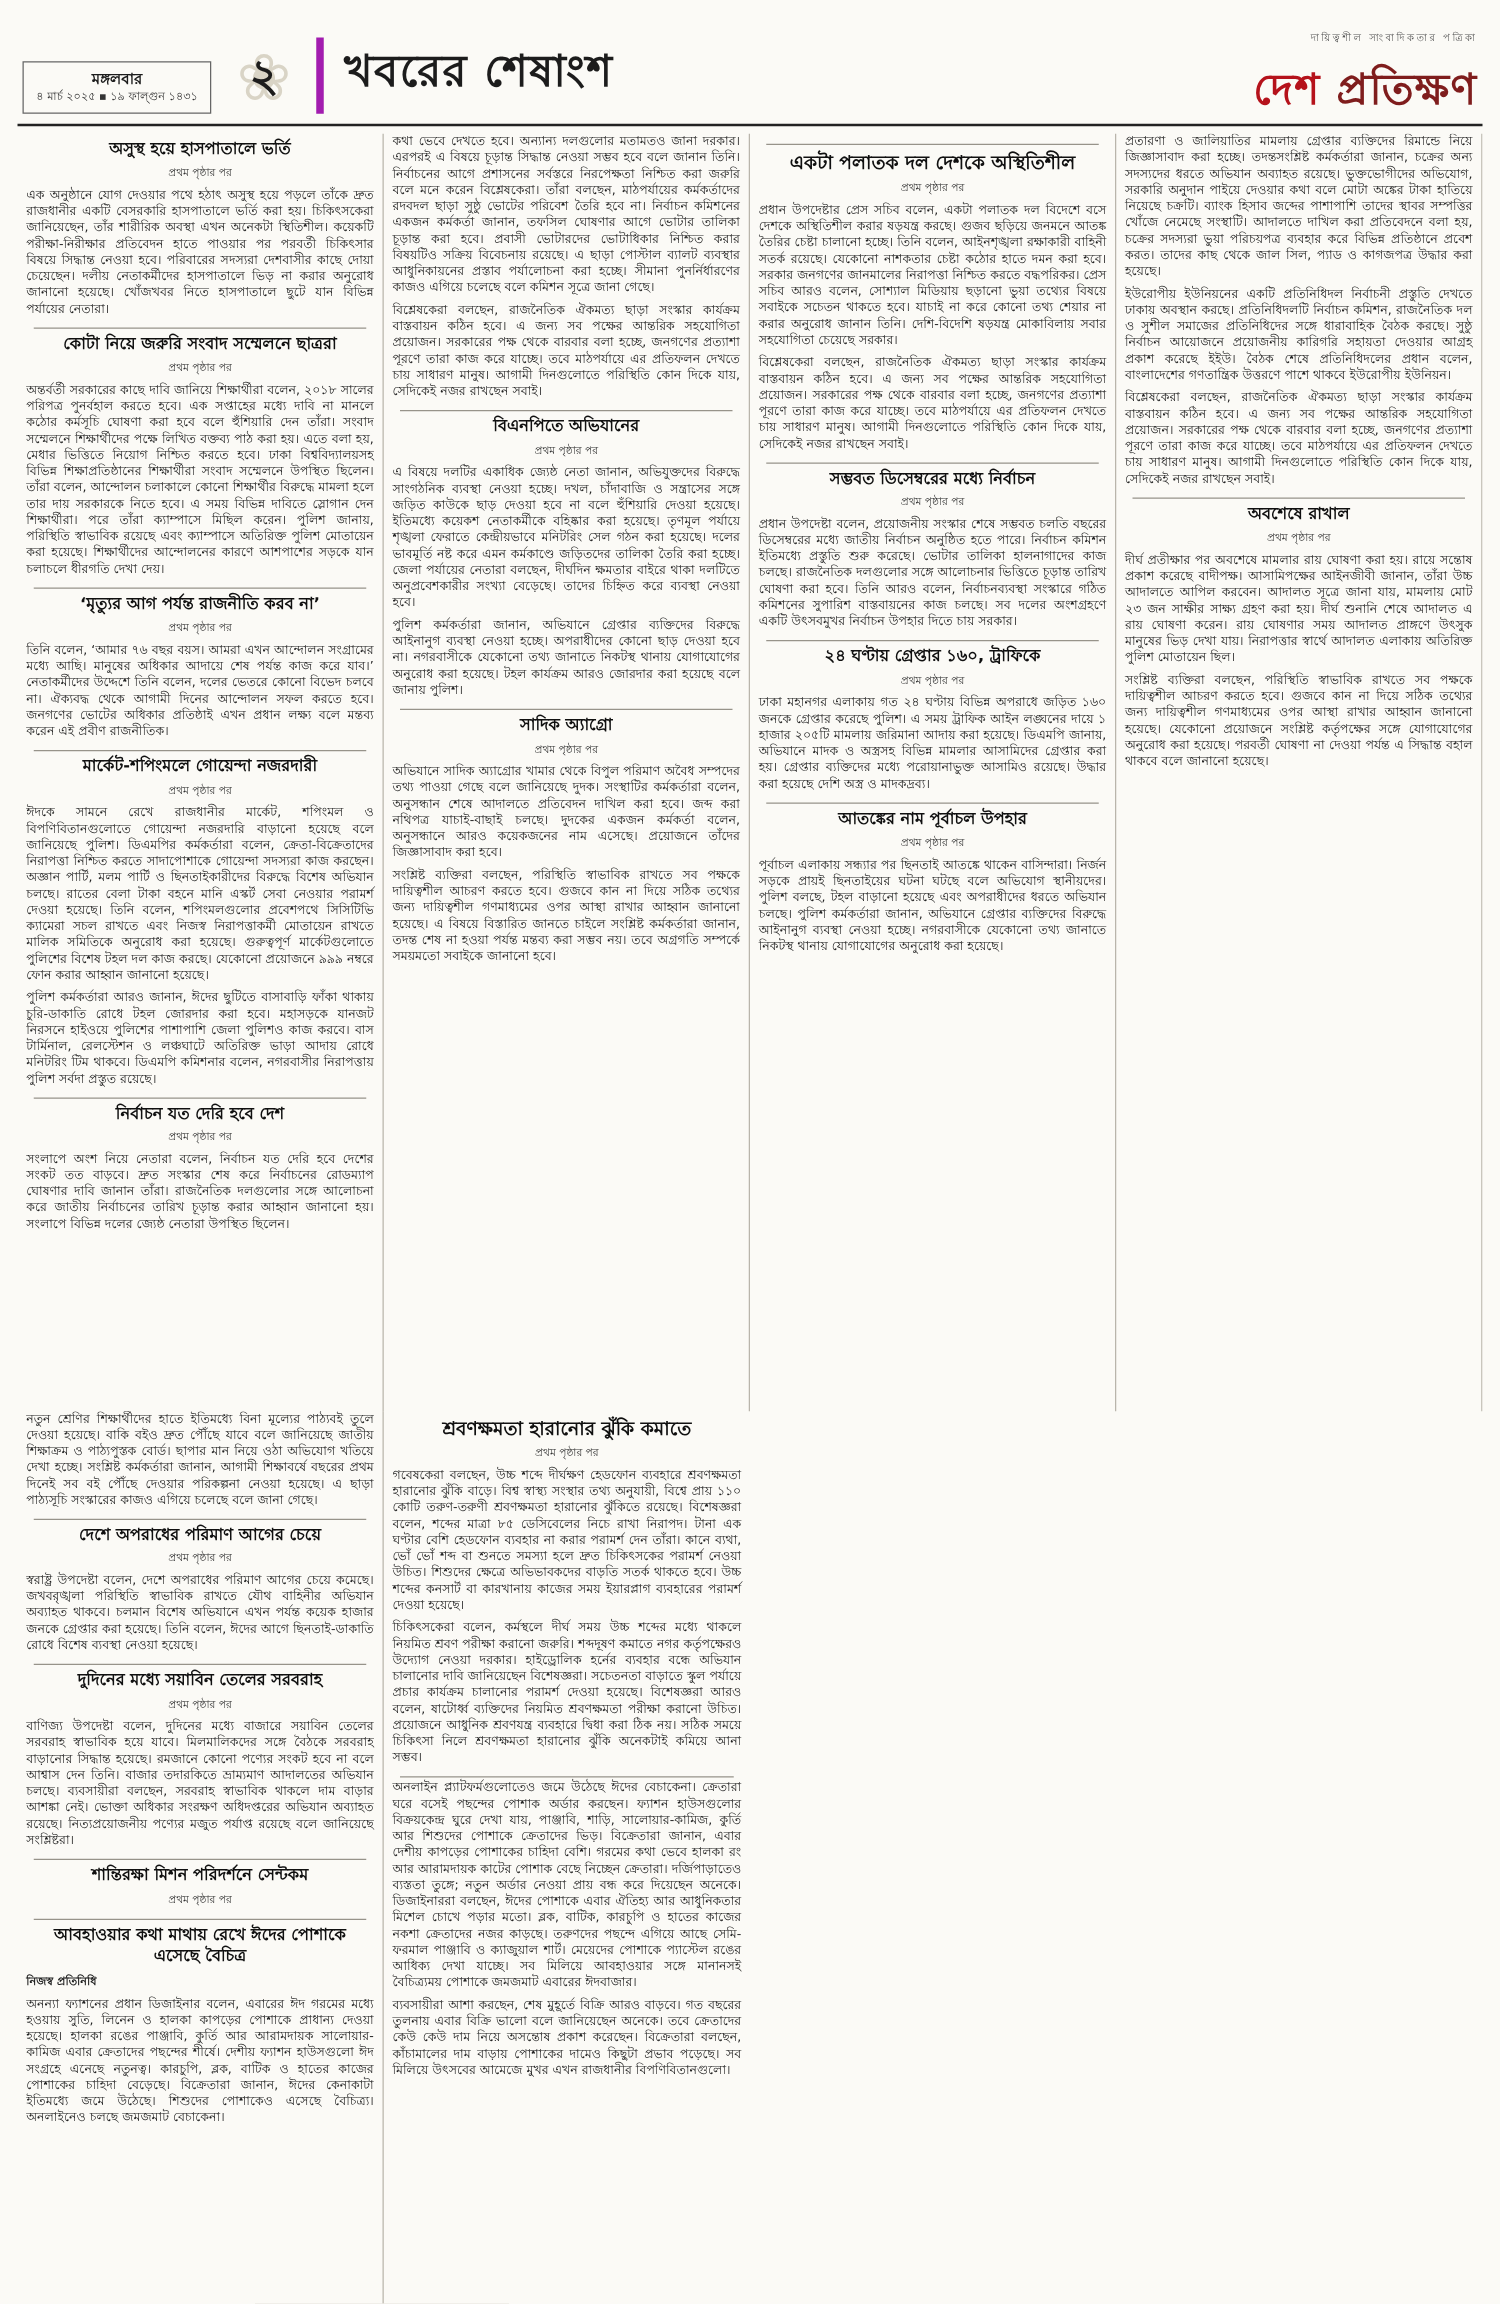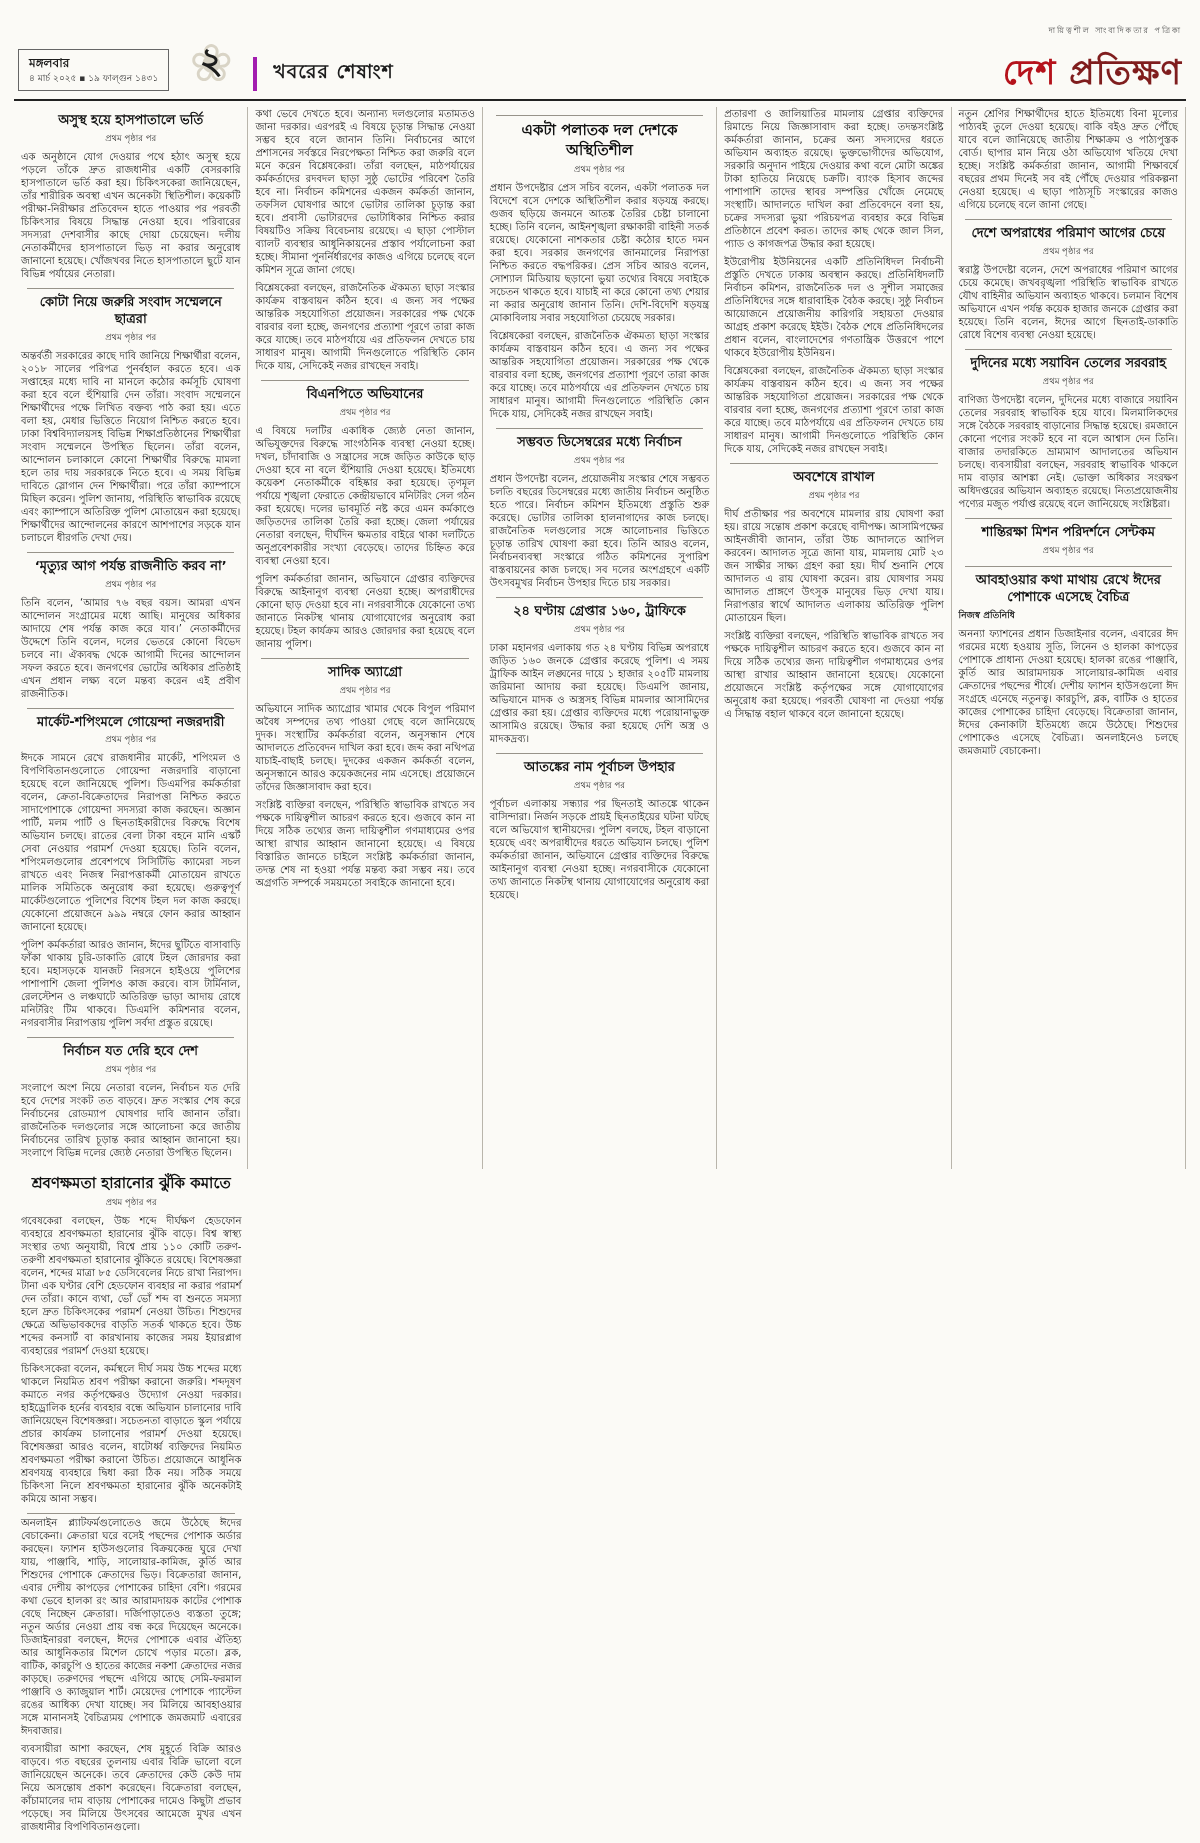--- a/index.html
+++ b/index.html
@@ -2,34 +2,34 @@
 <html lang="bn"><head>
 <meta charset="utf-8">
 <style>
   *{margin:0;padding:0;box-sizing:border-box;}
   html,body{width:1200px;height:1843px;}
   body{background:#d9d6cf;font-family:"DejaVu Sans","Liberation Sans",sans-serif;}
   .page{width:1200px;height:1843px;background:#fbfaf6;color:#1c1c1c;padding:8px 14px 0;display:flex;flex-direction:column;overflow:hidden;}
 
   
   header.masthead-bar{display:flex;align-items:flex-end;gap:14px;padding:16px 4px 8px;border-bottom:2px solid #222;}
-  .date-box{border:1px solid #666;padding:4px 10px 5px;line-height:1.5;}
+  .date-box{border:1px solid #666;padding:4px 10px 5px;text-align:center;line-height:1.5;}
   .date-box .day{font-weight:bold;font-size:12px;}
   .date-box .date{font-size:9px;color:#333;white-space:nowrap;}
   .pagenum{position:relative;width:56px;height:56px;display:flex;align-items:center;justify-content:center;flex:0 0 auto;}
   .pagenum .orn{position:absolute;font-size:52px;line-height:1;color:#d9d4c6;}
   .pagenum .num{position:relative;font-size:36px;font-weight:bold;color:#1c1c1c;}
-  .section-title{font-size:19px;font-weight:bold;padding:0 0 2px 16px;border-left:4px solid #a21caf;letter-spacing:1px;}
+  .section-title{font-size:35px;font-weight:bold;padding:0 0 2px 16px;border-left:6px solid #a21caf;letter-spacing:1px;}
   .brand-wrap{margin-left:auto;text-align:right;padding-bottom:2px;}
   .brand-tagline{font-size:8px;color:#555;letter-spacing:2px;margin-bottom:18px;}
   .brand{font-size:34px;font-weight:bold;line-height:1;letter-spacing:1px;}
   .brand .b2{color:#7f1d1d;}
 
   
-  main.columns{flex:1;display:grid;grid-template-columns:repeat(5,1fr);padding-top:6px;overflow:hidden;}
+  main.columns{flex:1;display:grid;grid-template-columns:repeat(4,1fr);padding-top:6px;overflow:hidden;}
   .col{padding:0 7px 4px;border-right:1px solid #b9b5ab;overflow:hidden;height:100%;}
   .col:last-child{border-right:none;}
   .headline{font-weight:bold;text-align:center;line-height:1.3;margin:5px 2px 3px;color:#101010;}
   .headline.lg{font-size:15px;}
   .headline.md{font-size:13px;}
   .kicker{text-align:center;font-size:8.5px;color:#333;margin-bottom:4px;}
   .byline{text-align:left;font-size:9px;font-weight:bold;color:#222;margin-bottom:4px;}
   .rule{border-top:1px solid #97938a;margin:8px 6px 2px;}
   p.body{font-size:10px;line-height:1.3;text-align:justify;color:#222;margin-bottom:5px;word-break:break-word;}
 </style>

